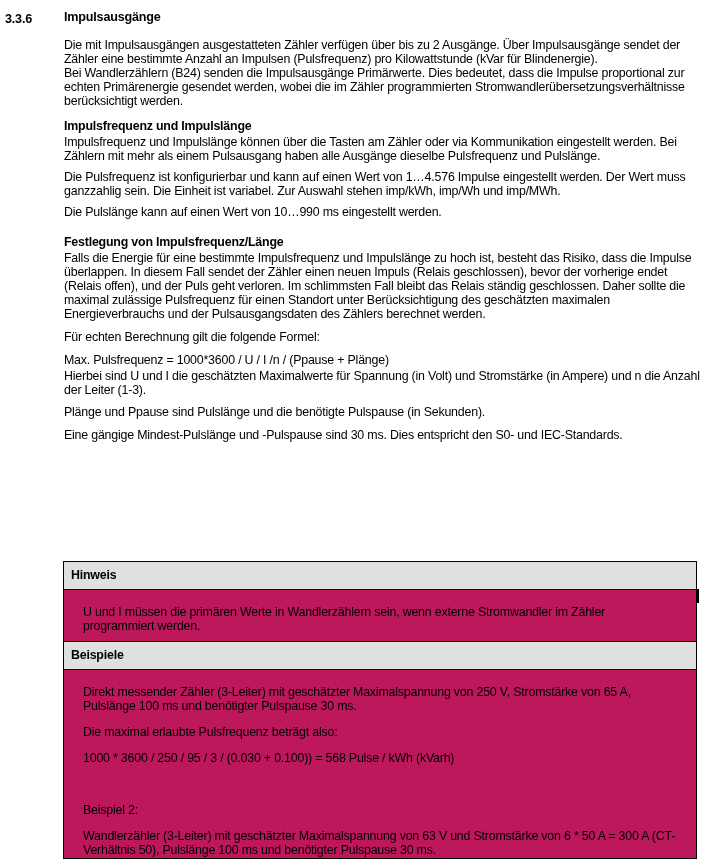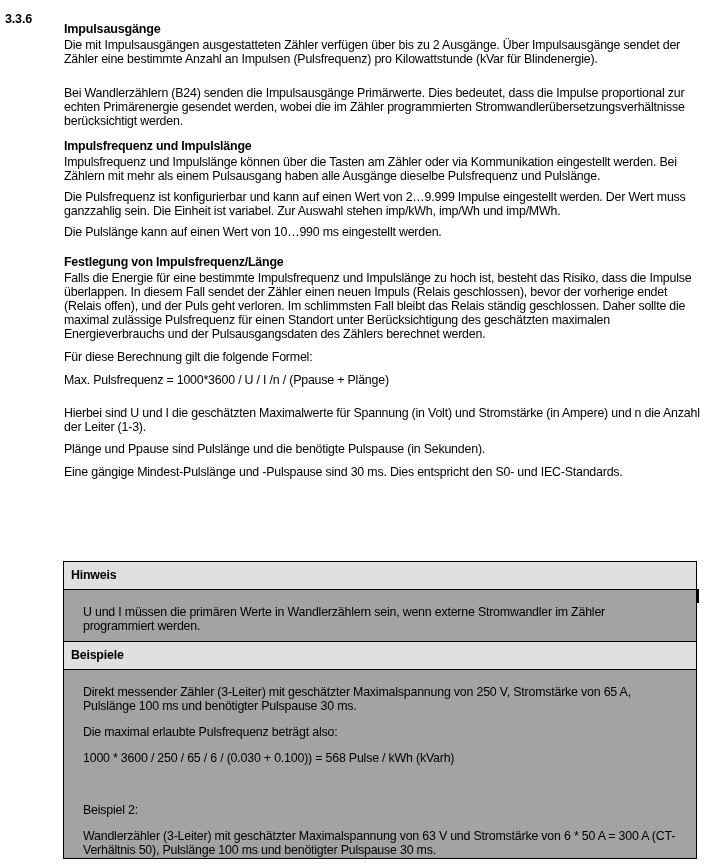--- a/index.html
+++ b/index.html
@@ -27,42 +27,42 @@
     }
     .section-number {
       position: absolute;
       left: 0;
       top: 6px;
       white-space: nowrap;
     }
     .section-title {
       position: absolute;
       left: 59px;
-      top: 16px;
+      top: 4px;
       white-space: nowrap;
     }
     .content {
       position: absolute;
       left: 64px;
       top: 38px;
       width: 640px;
     }
     .para {
       margin: 0 0 7px 0;
     }
     .subheading {
       font-weight: bold;
       margin: 10px 0 2px 0;
     }
     .box {
       position: absolute;
       left: 63px;
       width: 632px;
       border: 1px solid #000000;
-      background: #a3a3a3;
+      background: #be185d;
     }
     .box-header {
       background: #e0e0e0;
       font-weight: bold;
       padding: 6px 7px 6px 7px;
       border-bottom: 1px solid #000000;
       height: 15px;
     }
     .box-body {
       padding: 3px 7px 3px 7px;
@@ -89,50 +89,50 @@
   </style>
 </head>
 <body>
 
 <div class="section-heading">
   <span class="section-number">3.3.6</span>
   <span class="section-title">Impulsausgänge</span>
 </div>
 
 <div class="content">
-  <p class="para" style="margin-bottom:20px">Die mit Impulsausgängen ausgestatteten Zähler verfügen über bis zu 2 Ausgänge. Über Impulsausgänge sendet der Zähler eine bestimmte Anzahl an Impulsen (Pulsfrequenz) pro Kilowattstunde (kVar für Blindenergie).</p>
+  <p class="para" style="margin-bottom:0">Die mit Impulsausgängen ausgestatteten Zähler verfügen über bis zu 2 Ausgänge. Über Impulsausgänge sendet der Zähler eine bestimmte Anzahl an Impulsen (Pulsfrequenz) pro Kilowattstunde (kVar für Blindenergie).</p>
   <p class="para" style="margin-bottom:11px">Bei Wandlerzählern (B24) senden die Impulsausgänge Primärwerte. Dies bedeutet, dass die Impulse proportional zur echten Primärenergie gesendet werden, wobei die im Zähler programmierten Stromwandlerübersetzungsverhältnisse berücksichtigt werden.</p>
   <p class="subheading">Impulsfrequenz und Impulslänge</p>
   <p class="para" style="margin-bottom:7px">Impulsfrequenz und Impulslänge können über die Tasten am Zähler oder via Kommunikation eingestellt werden. Bei Zählern mit mehr als einem Pulsausgang haben alle Ausgänge dieselbe Pulsfrequenz und Pulslänge.</p>
-  <p class="para" style="margin-bottom:7px">Die Pulsfrequenz ist konfigurierbar und kann auf einen Wert von 2…9.999 Impulse eingestellt werden. Der Wert muss ganzzahlig sein. Die Einheit ist variabel. Zur Auswahl stehen imp/kWh, imp/Wh und imp/MWh.</p>
+  <p class="para" style="margin-bottom:7px">Die Pulsfrequenz ist konfigurierbar und kann auf einen Wert von 1…4.576 Impulse eingestellt werden. Der Wert muss ganzzahlig sein. Die Einheit ist variabel. Zur Auswahl stehen imp/kWh, imp/Wh und imp/MWh.</p>
   <p class="para" style="margin-bottom:16px">Die Pulslänge kann auf einen Wert von 10…990 ms eingestellt werden.</p>
   <p class="subheading">Festlegung von Impulsfrequenz/Länge</p>
   <p class="para" style="margin-bottom:9px">Falls die Energie für eine bestimmte Impulsfrequenz und Impulslänge zu hoch ist, besteht das Risiko, dass die Impulse überlappen. In diesem Fall sendet der Zähler einen neuen Impuls (Relais geschlossen), bevor der vorherige endet (Relais offen), und der Puls geht verloren. Im schlimmsten Fall bleibt das Relais ständig geschlossen. Daher sollte die maximal zulässige Pulsfrequenz für einen Standort unter Berücksichtigung des geschätzten maximalen Energieverbrauchs und der Pulsausgangsdaten des Zählers berechnet werden.</p>
-  <p class="para" style="margin-bottom:9px">Für diese Berechnung gilt die folgende Formel:</p>
-  <p class="para" style="margin-bottom:19px">Max. Pulsfrequenz = 1000*3600 / U / I /n / (Ppause + Plänge)</p>
+  <p class="para" style="margin-bottom:9px">Für echten Berechnung gilt die folgende Formel:</p>
+  <p class="para" style="margin-bottom:2px">Max. Pulsfrequenz = 1000*3600 / U / I /n / (Ppause + Plänge)</p>
   <p class="para" style="margin-bottom:8px">Hierbei sind U und I die geschätzten Maximalwerte für Spannung (in Volt) und Stromstärke (in Ampere) und n die Anzahl der Leiter (1-3).</p>
   <p class="para" style="margin-bottom:9px">Plänge und Ppause sind Pulslänge und die benötigte Pulspause (in Sekunden).</p>
   <p class="para">Eine gängige Mindest-Pulslänge und -Pulspause sind 30 ms. Dies entspricht den S0- und IEC-Standards.</p>
 </div>
 
 <div class="box" id="hinweis-box">
   <div class="box-header">Hinweis</div>
   <div class="box-body">
     <p class="line">U und I müssen die primären Werte in Wandlerzählern sein, wenn externe Stromwandler im Zähler programmiert werden.</p>
   </div>
 </div>
 <div class="stray-mark"></div>
 
 <div class="box" id="beispiele-box">
   <div class="box-header">Beispiele</div>
   <div class="box-body">
     <div>
       <p class="line gap">Direkt messender Zähler (3-Leiter) mit geschätzter Maximalspannung von 250 V, Stromstärke von 65 A, Pulslänge 100 ms und benötigter Pulspause 30 ms.</p>
       <p class="line">Die maximal erlaubte Pulsfrequenz beträgt also:</p>
-      <p class="line">1000 * 3600 / 250 / 65 / 6 / (0.030 + 0.100)) = 568 Pulse / kWh (kVarh)</p>
+      <p class="line">1000 * 3600 / 250 / 95 / 3 / (0.030 + 0.100)) = 568 Pulse / kWh (kVarh)</p>
     </div>
     <div class="spacer"></div>
     <div>
       <p class="line gap">Beispiel 2:</p>
       <p class="line gap">Wandlerzähler (3-Leiter) mit geschätzter Maximalspannung von 63 V und Stromstärke von 6 * 50 A = 300 A (CT-Verhältnis 50), Pulslänge 100 ms und benötigter Pulspause 30 ms.</p>
       <p class="line">Die maximal erlaubte Pulsfrequenz beträgt also:</p>
       <p class="line">1000 * 3600 / 63 / 300 / 3 / (0.030 + 0.100) = 488.4 Pulse / kWh (kVarh)</p>
     </div>
   </div>
 </div>

